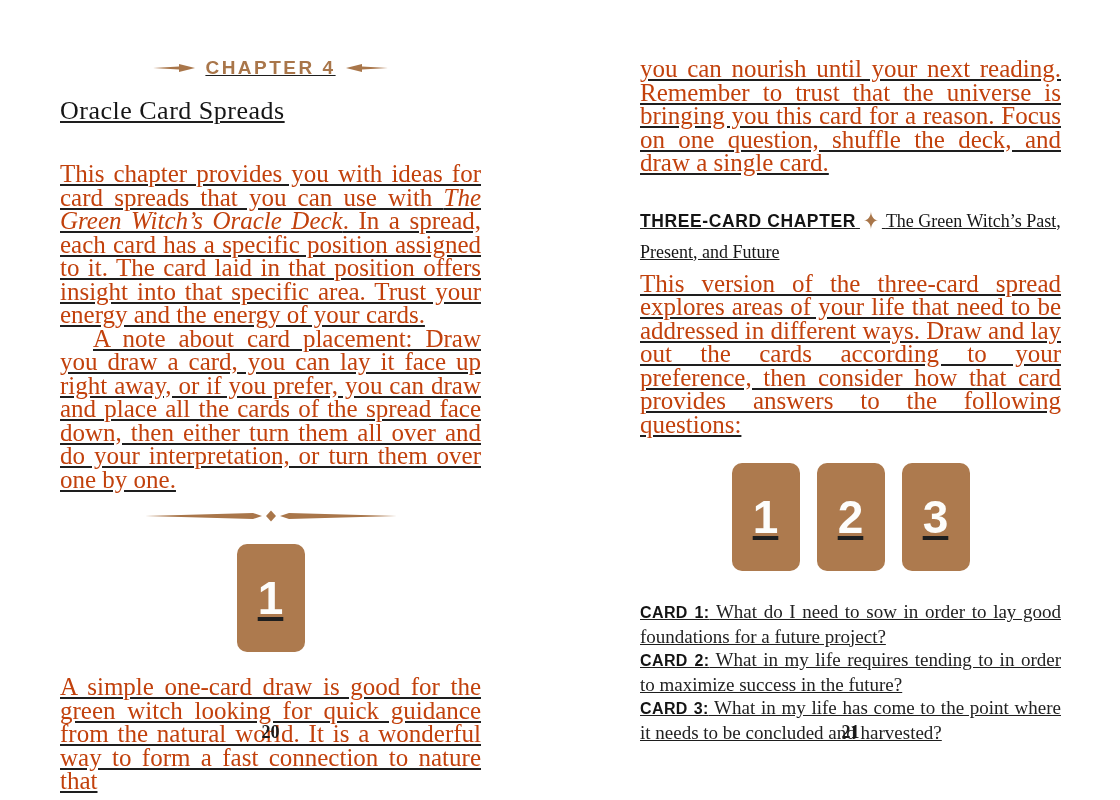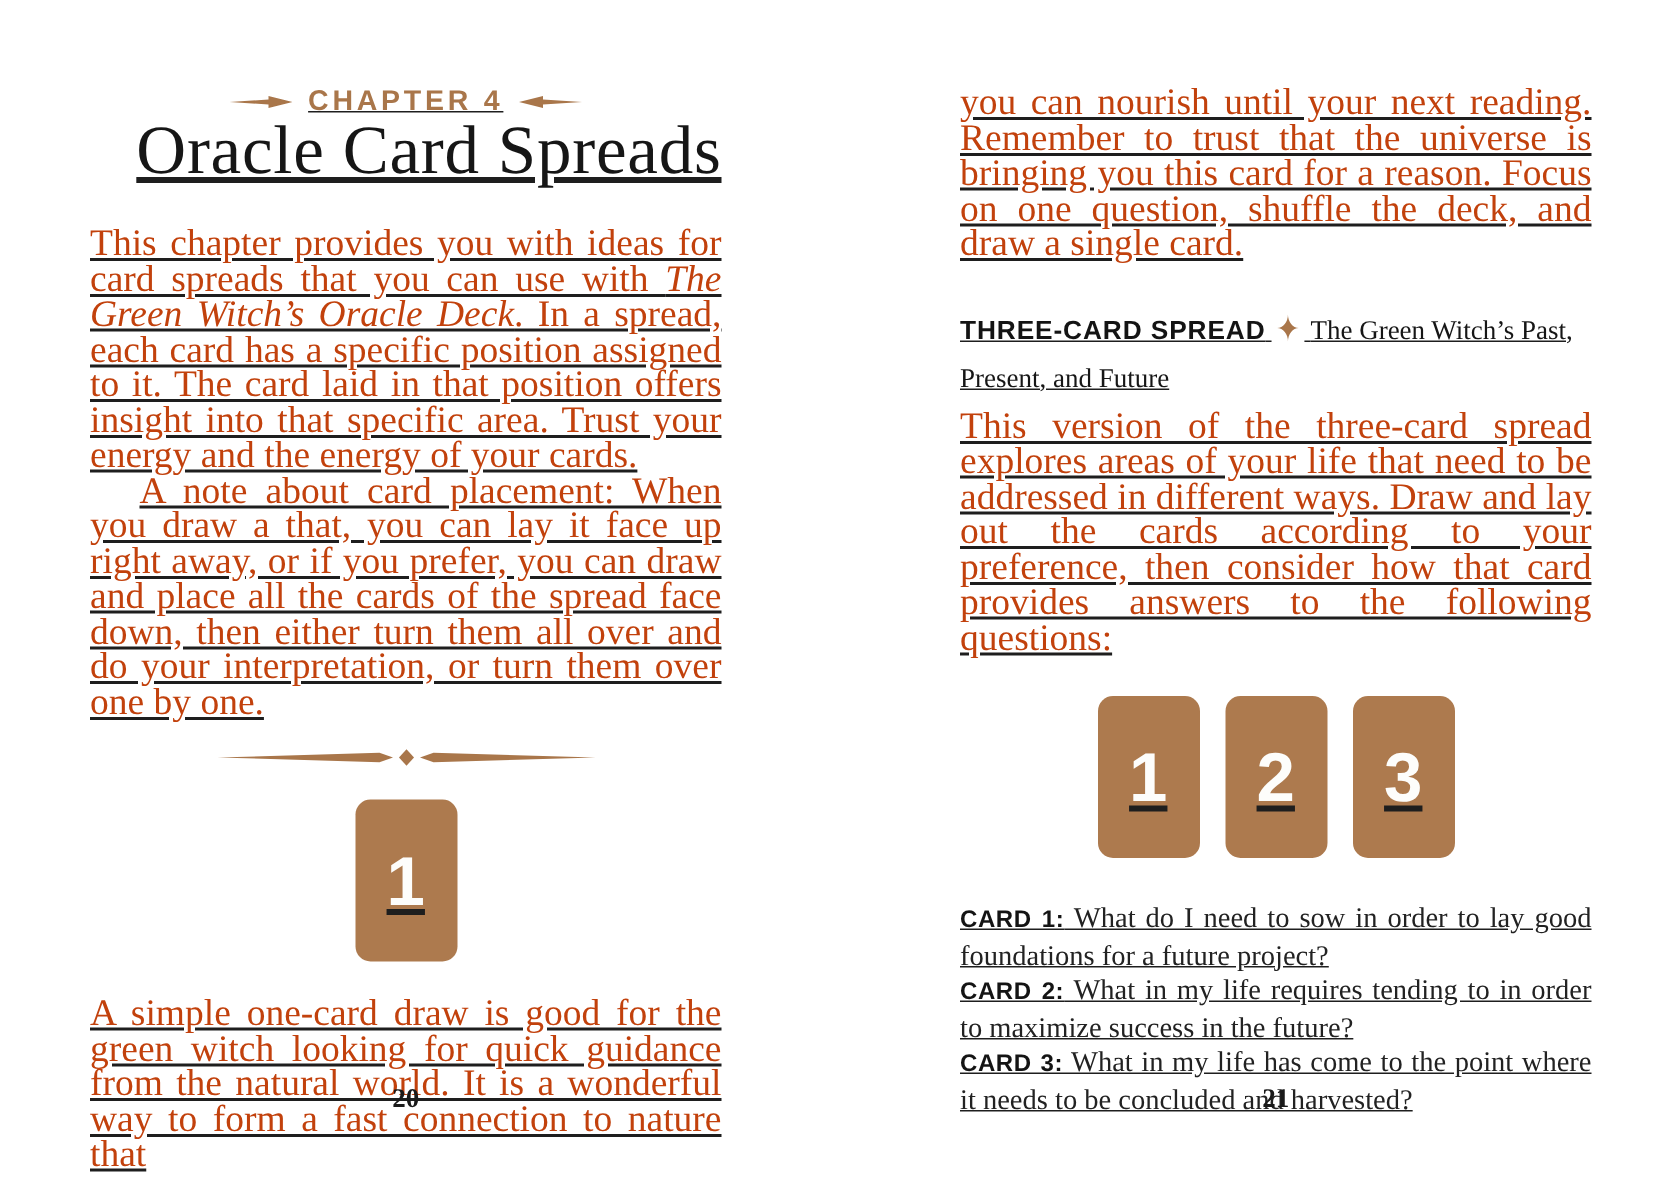--- a/index.html
+++ b/index.html
@@ -26,23 +26,23 @@
     gap: 10px; height: 22px;
   }
   .chapter-label {
     font-family: "Liberation Sans", sans-serif;
     font-weight: bold; font-size: 19px; letter-spacing: 2.5px;
     color: #a9764a; white-space: nowrap;
   }
   .chapter-arrow svg { display: block; }
 
   .book-title {
-    text-align: right;
-    font-size: 46px; font-weight: normal;
-    margin-top: 1px; line-height: 40px;
+    text-align: left;
+    font-size: 26px; font-weight: normal;
+    margin-top: 12px; line-height: 40px;
     color: #161616; letter-spacing: 0.5px;
   }
 
   
   .body-para {
     font-size: 25px; line-height: 23.5px;
     text-align: justify; color: #c2410c;
     margin: 0;
   }
   .para-top { margin-top: 31px; }
@@ -137,21 +137,21 @@
       <svg width="42" height="12" viewBox="0 0 42 12">
         <polygon points="42,6 16,4.4 16,2 0,6 16,10 16,7.6" fill="#a9764a"></polygon>
       </svg>
     </span>
   </div>
 
   <h1 class="book-title">Oracle Card Spreads</h1>
 
   <p class="body-para para-top"><span>This chapter provides you with ideas for card spreads that you can use with </span><span class="italic">The Green Witch’s Oracle Deck</span><span>. In a spread, each card has a specific position assigned to it. The card laid in that position offers insight into that specific area. Trust your energy and the energy of your cards.</span></p>
 
-  <p class="body-para indent">A note about card placement: When you draw a that, you can lay it face up right away, or if you prefer, you can draw and place all the cards of the spread face down, then either turn them all over and do your interpretation, or turn them over one by one.</p>
+  <p class="body-para indent">A note about card placement: Draw you draw a card, you can lay it face up right away, or if you prefer, you can draw and place all the cards of the spread face down, then either turn them all over and do your interpretation, or turn them over one by one.</p>
 
   <div class="divider">
     <svg width="252" height="14" viewBox="0 0 252 14">
       <polygon points="0,7 108,3.9 117,7 108,10.1" fill="#a9764a"></polygon>
       <polygon points="126,1.5 131,7 126,12.5 121,7" fill="#a9764a"></polygon>
       <polygon points="252,7 144,3.9 135,7 144,10.1" fill="#a9764a"></polygon>
     </svg>
   </div>
 
 
@@ -163,21 +163,21 @@
 
   <p class="body-para" style="margin-top:23px;">A simple one-card draw is good for the green witch looking for quick guidance from the natural world. It is a wonderful way to form a fast connection to nature that</p>
 
 </div>
 
 <div class="page page-right">
 
   <p class="body-para">you can nourish until your next reading. Remember to trust that the universe is bringing you this card for a reason. Focus on one question, shuffle the deck, and draw a single card.</p>
 
   <div class="section-heading" style="margin-top:30px;">
-    <span class="section-label">THREE-CARD SPREAD</span>
+    <span class="section-label">THREE-CARD CHAPTER</span>
     <span class="star">✦</span>
     <span class="section-title-serif">The Green Witch’s Past, Present, and Future</span>
   </div>
 
   <p class="body-para" style="margin-top:4px;">This version of the three-card spread explores areas of your life that need to be addressed in different ways. Draw and lay out the cards according to your preference, then consider how that card provides answers to the following questions:</p>
 
   <div class="card-row card-row-triple">
     <div class="oracle-card">
       <span class="num">1</span>
     </div>

